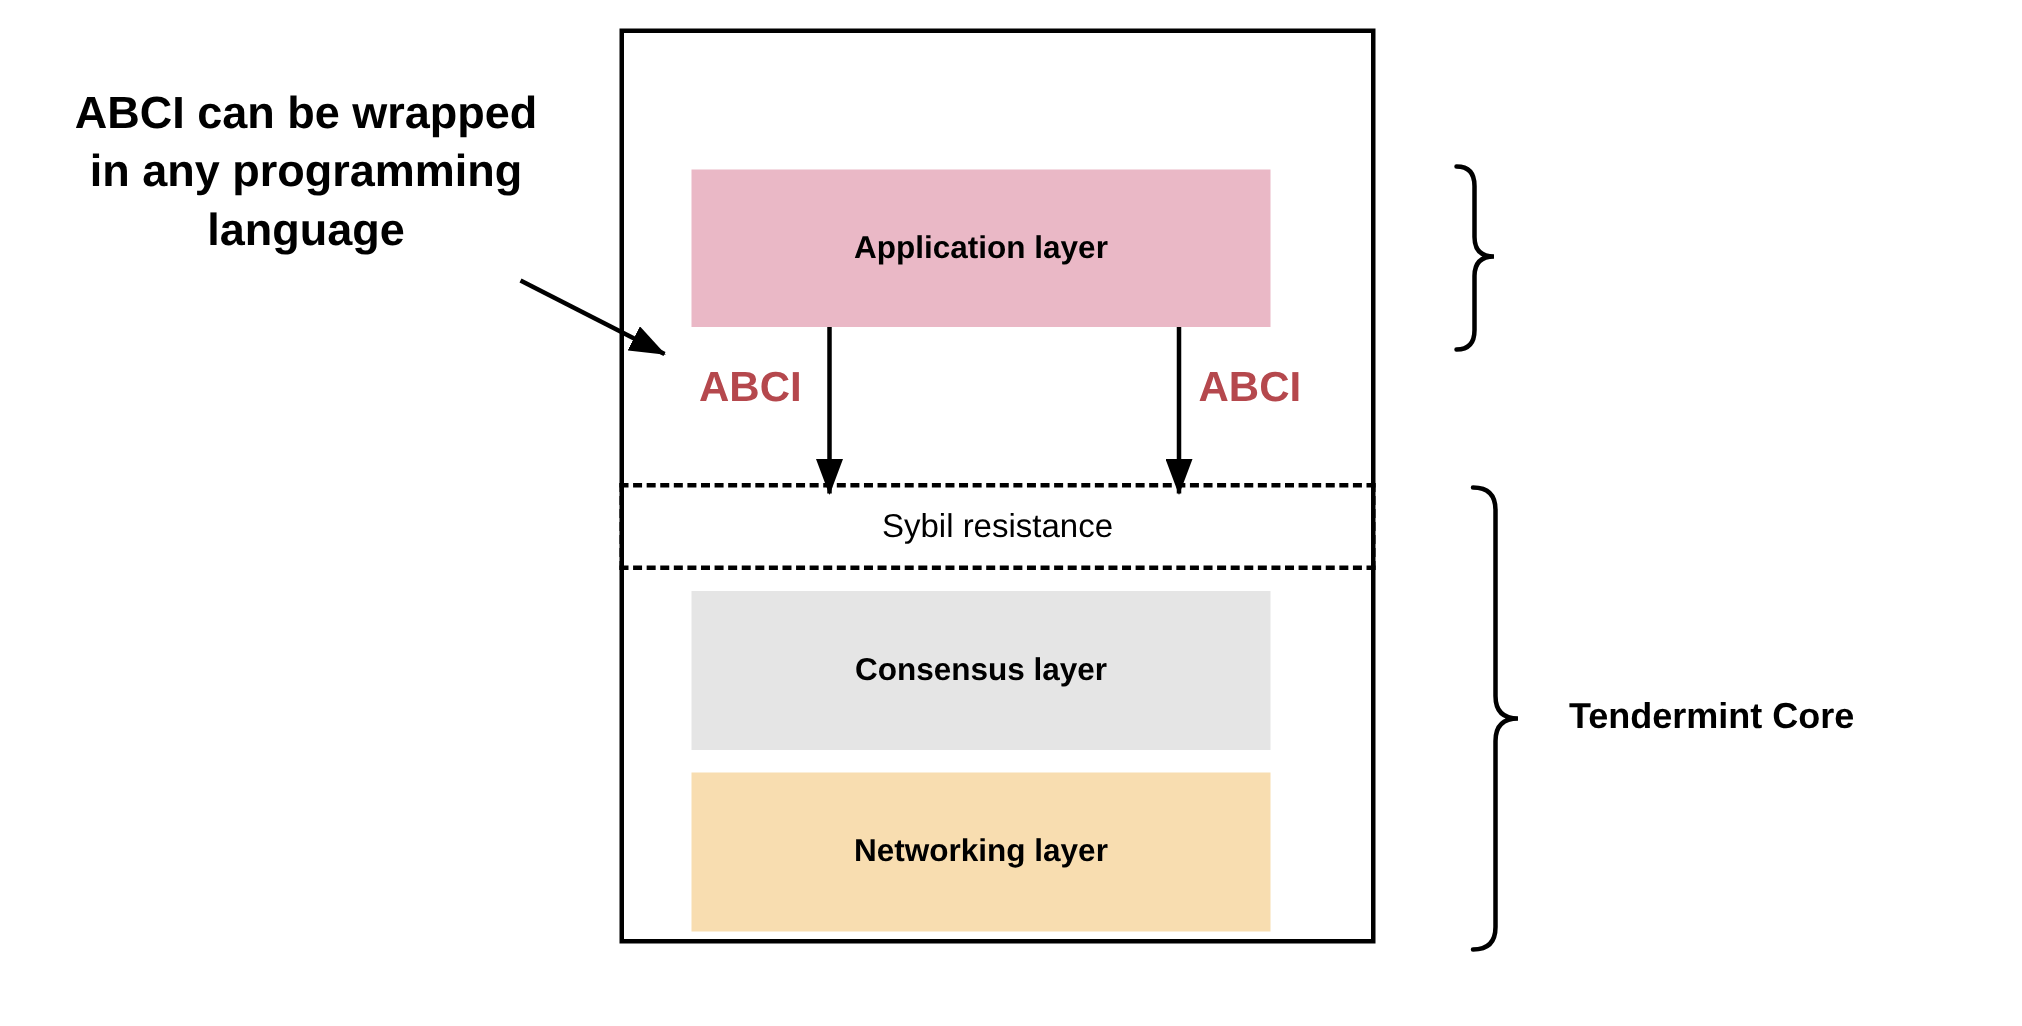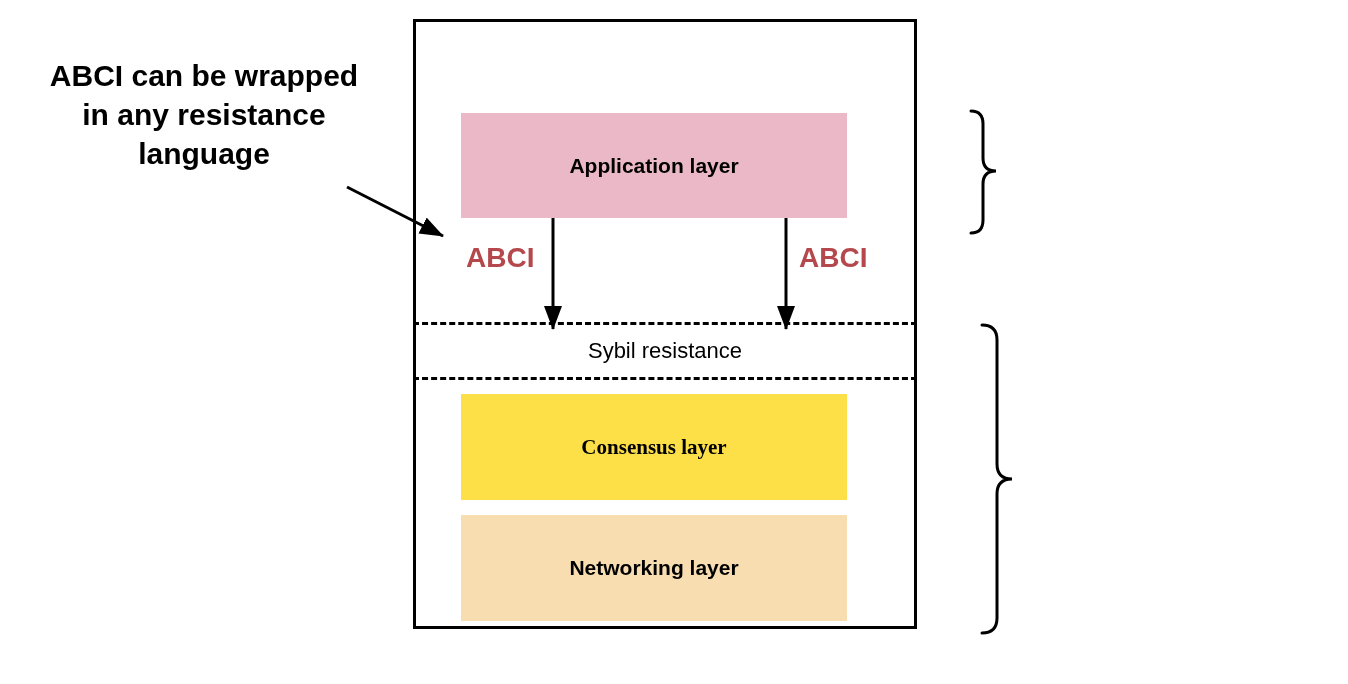--- a/index.html
+++ b/index.html
@@ -108,46 +108,47 @@
   .brace-label-cosmos     { left: 1001px; top: 153px; }
   .brace-label-tendermint { left: 1046px; top: 464px; }
 </style>
 </head>
 <body>
 
 <div class="stage">
 
   <div class="annotation">
     <div>ABCI can be wrapped</div>
-    <div>in any resistance</div>
+    <div>in any programming</div>
     <div>language</div>
   </div>
 
   <div class="outer-box">
 
     <div class="layer-box layer-app" style="background-color: rgb(234, 184, 198);">
       <span>Application layer</span>
     </div>
 
     <div class="sybil-band">
       <span>Sybil resistance</span>
     </div>
 
-    <div class="layer-box layer-consensus" style="background-color: #fde047; font-family: Liberation Serif, serif;">
+    <div class="layer-box layer-consensus" style="background-color: #e5e5e5;">
       <span>Consensus layer</span>
     </div>
 
     <div class="layer-box layer-networking" style="background-color: rgb(248, 221, 176);">
       <span>Networking layer</span>
     </div>
   </div>
 
   <div class="abci-label abci-left" style="color: rgb(181, 72, 77);">ABCI</div>
   <div class="abci-label abci-right" style="color: rgb(181, 72, 77);">ABCI</div>
 
+  <div class="brace-label brace-label-tendermint">Tendermint Core</div>
 
   <svg class="overlay" viewBox="0 0 1348 684">
     <defs>
       <marker id="ah" markerWidth="24" markerHeight="18" refX="23" refY="9" orient="auto" markerUnits="userSpaceOnUse">
         <path d="M0,0 L24,9 L0,18 Z" fill="#000000"></path>
       </marker>
     </defs>
 
     <line x1="347" y1="187" x2="443" y2="236" stroke="#000000" stroke-width="3" marker-end="url(#ah)"></line>
 

